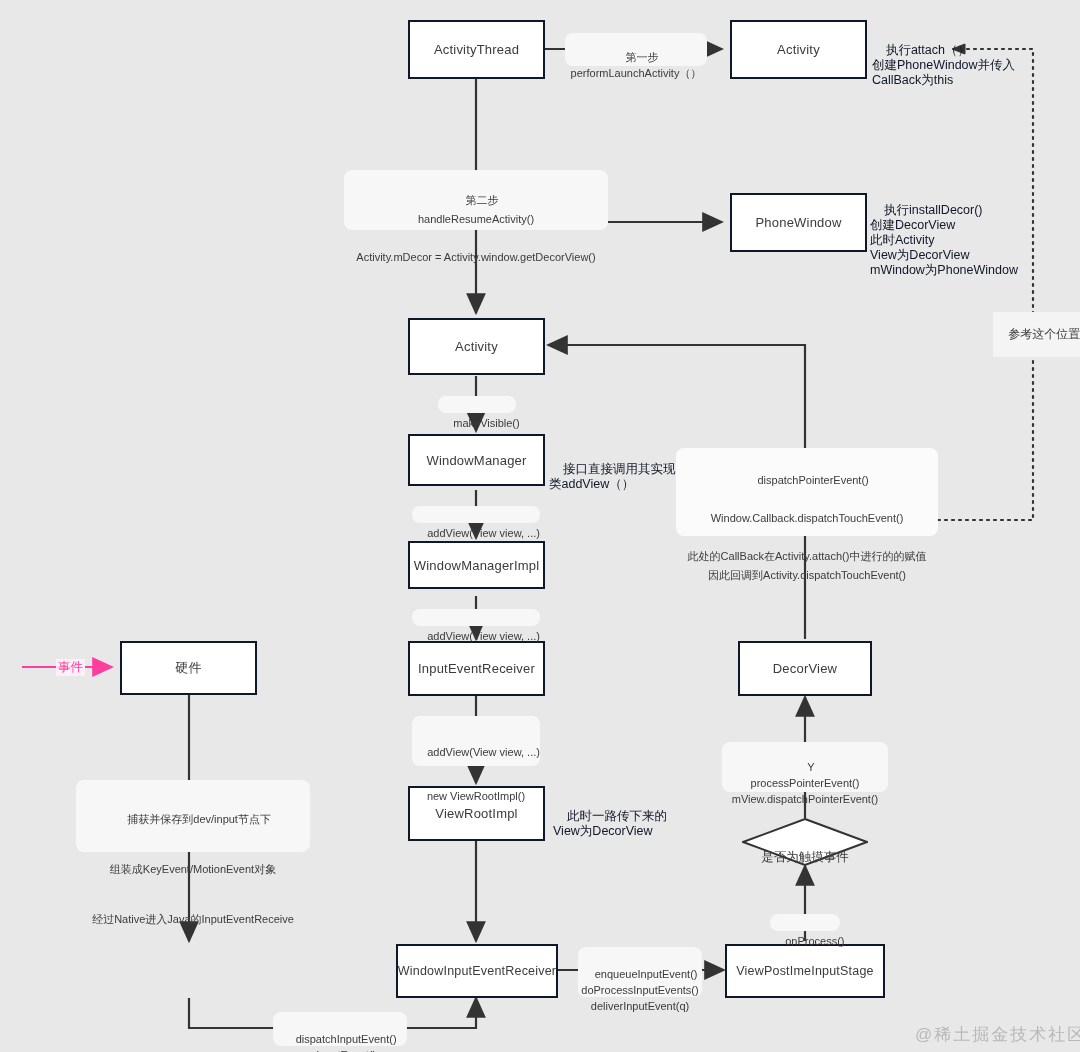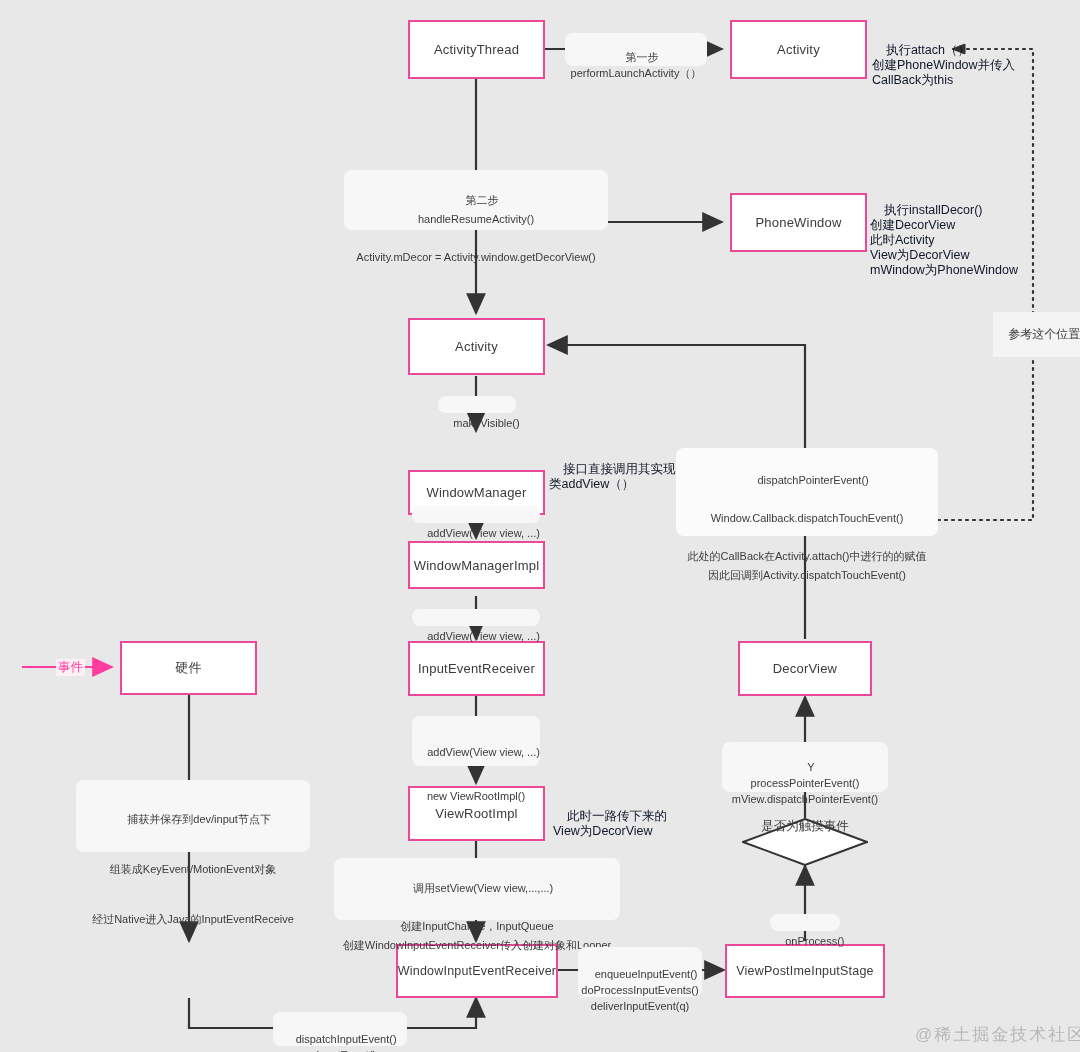--- a/index.html
+++ b/index.html
@@ -9,21 +9,21 @@
     background:#e8e8e8;
     font-family:"Liberation Sans","DejaVu Sans",sans-serif;
     overflow:hidden;
   }
   #canvas{position:relative;width:1080px;height:1052px;}
   svg#wires{position:absolute;left:0;top:0;width:1080px;height:1052px;}
 
   .node{
     position:absolute;
     background:#ffffff;
-    border:2px solid #ec4899;
+    border:2px solid #0f172a;
     box-sizing:border-box;
     display:flex;align-items:center;justify-content:center;
     font-size:13px;color:#3b3b3b;
     text-align:center;
     letter-spacing:.2px;
   }
 
   .lbl{
     position:absolute;
     background:#f7f7f7;
@@ -56,21 +56,21 @@
   }
   .evt-pink{
     position:absolute;
     color:#ff3d9e;
     font-size:12.5px;
     background:#fdf1f7;
     padding:0 2px;
   }
   .diamond-wrap{
     position:absolute;
-    display:flex;align-items:flex-start;justify-content:center;
+    display:flex;align-items:flex-end;justify-content:center;
     font-size:12.5px;color:#3b3b3b;
   }
   .diamond-wrap .dtext{position:relative;z-index:2;}
   .watermark{
     position:absolute;
     color:#b8b8b8;
     font-size:17px;
     letter-spacing:2px;
     white-space:pre;
   }
@@ -143,21 +143,21 @@
   </div>
 
   <div class="node" style="left:730px;top:193px;width:137px;height:59px;">
     <span>PhoneWindow</span>
   </div>
 
   <div class="node" style="left:408px;top:318px;width:137px;height:57px;">
     <span>Activity</span>
   </div>
 
-  <div class="node" style="left:408px;top:434px;width:137px;height:45px;margin-top:36px;">
+  <div class="node" style="left:408px;top:434px;width:137px;height:52px;">
     <span>WindowManager</span>
   </div>
 
   <div class="node" style="left:408px;top:541px;width:137px;height:48px;">
     <span>WindowManagerImpl</span>
   </div>
 
   <div class="node" style="left:408px;top:641px;width:137px;height:55px;">
     <span>InputEventReceiver</span>
   </div>
@@ -213,26 +213,20 @@
   <div class="lbl" style="left:412px;top:609px;width:128px;height:17px;">
     <span>addView(View view, ...)</span>
   </div>
 
   <div class="lbl" style="left:412px;top:716px;width:128px;height:50px;line-height:22px;">
     <span>addView(View view, ...)
 
 new ViewRootImpl()</span>
   </div>
 
-  <div class="lbl" style="left:334px;top:858px;width:286px;height:62px;line-height:19px;padding-top:2px;">
-    <span>调用setView(View view,...,...)
-
-创建InputChanne，InputQueue
-创建WindowInputEventReceiver传入创建对象和Looper</span>
-  </div>
 
   <div class="lbl" style="left:76px;top:780px;width:234px;height:72px;line-height:25px;padding-top:2px;">
     <span>捕获并保存到dev/input节点下
 
 组装成KeyEvent/MotionEvent对象
 
 经过Native进入Java的InputEventReceive</span>
   </div>
 
   <div class="lbl" style="left:273px;top:1012px;width:134px;height:34px;">

